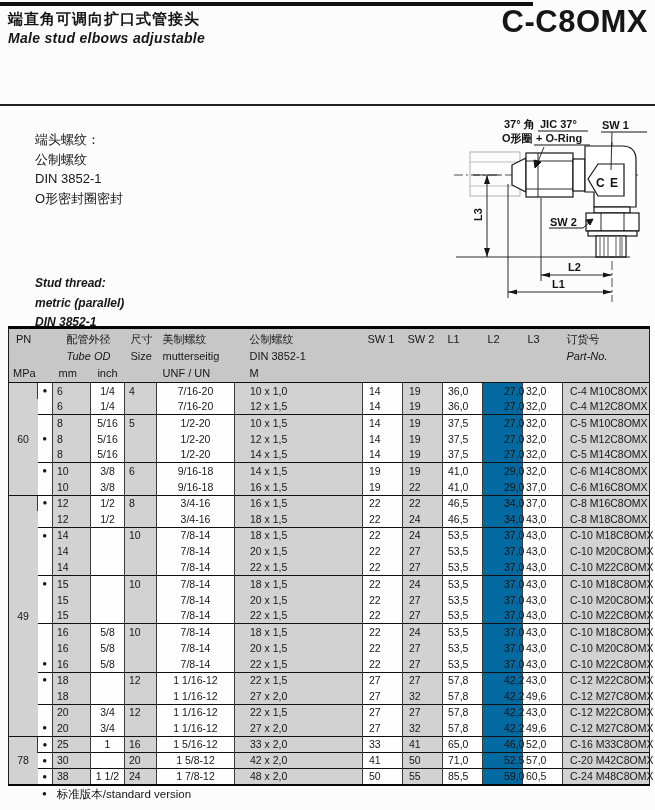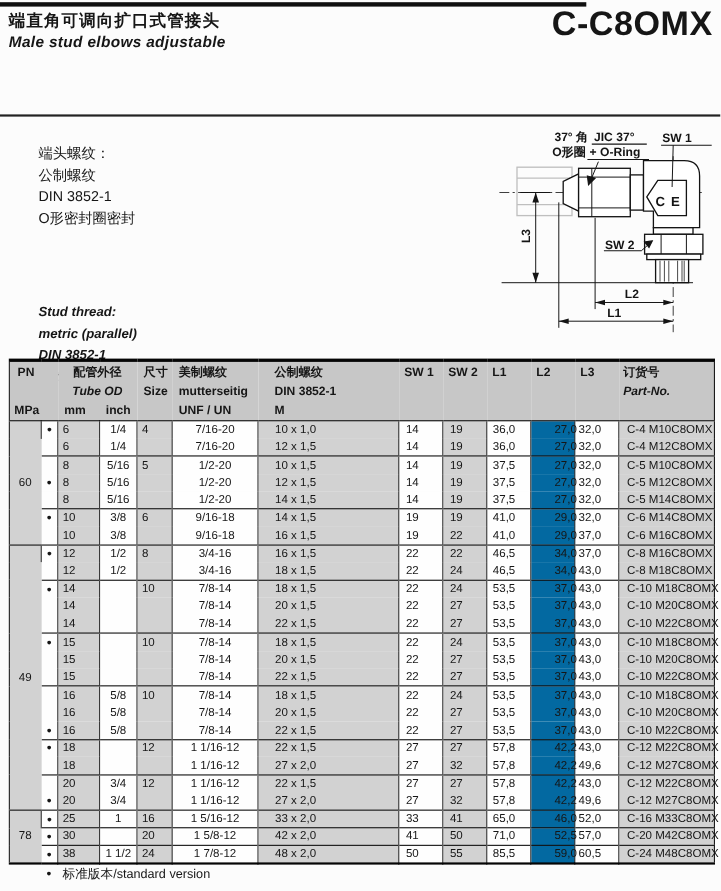--- a/index.html
+++ b/index.html
@@ -31,21 +31,21 @@
     position:absolute; left:8px; top:326px; width:641px;
     border-collapse:collapse; table-layout:fixed;
     border-top:3.5px solid #050505;
     border-bottom:2.5px solid #050505;
     border-left:1.5px solid #1c1c1c;
     border-right:1.5px solid #1c1c1c;
     font-size:10.5px;
   }
   thead th {
     background:#c7c7c7; border:none; border-bottom:1.5px solid #111;
-    font-size:11px; font-weight:700; text-align:left; vertical-align:top;
+    font-size:11px; font-weight:400; text-align:left; vertical-align:top;
     padding:0; height:52px; white-space:nowrap; overflow:visible;
   }
   .hdr-line { height:17px; line-height:17px; }
   .hdr-line:first-child { margin-top:2px; }
   .it { font-style:italic; }
   .ctr { text-align:center; }
   .sub-row { display:flex; }
   .sub-mm { width:38px; padding-left:6px; }
   .sub-inch { width:34px; text-align:center; } .pl4 { padding-left:4px; } .pl5 { padding-left:5px; }
   .pl6 { padding-left:6px; } .pl7 { padding-left:7px; } .pl15 { padding-left:15px; }

